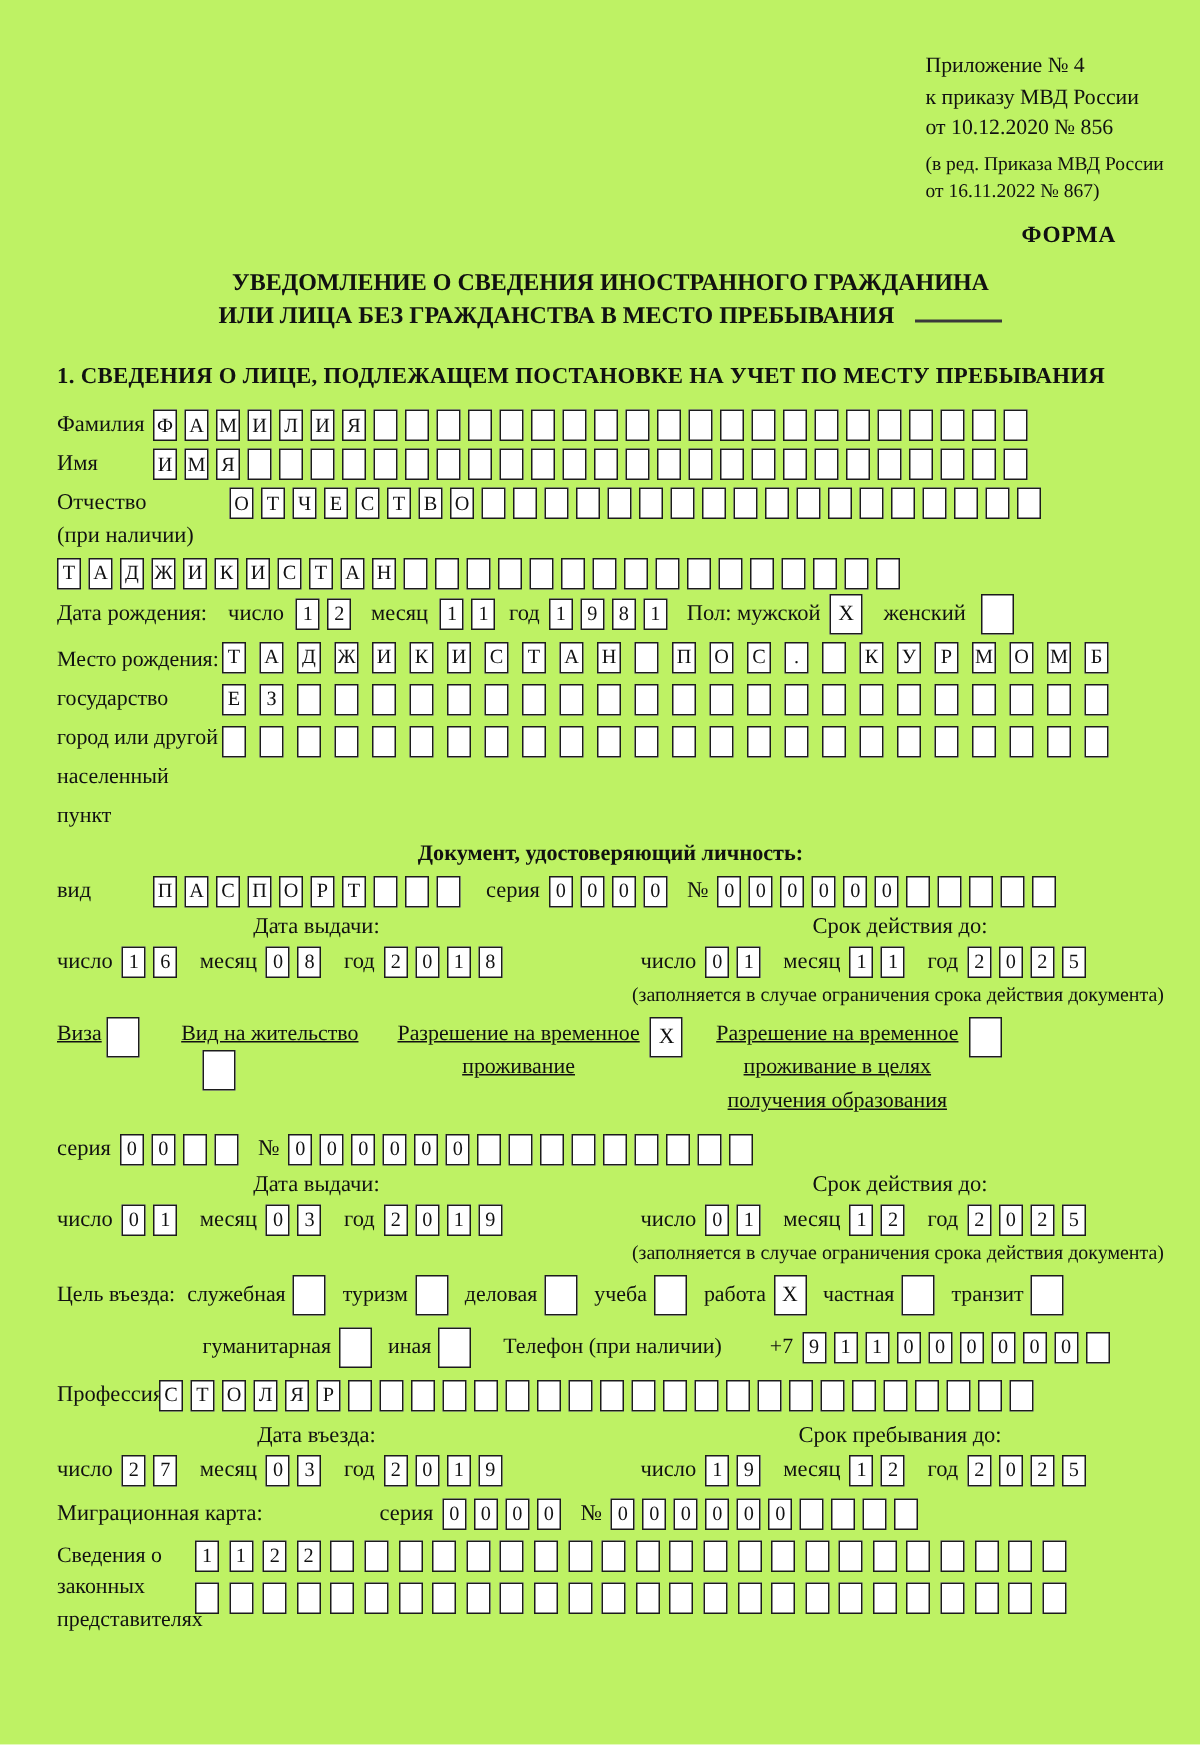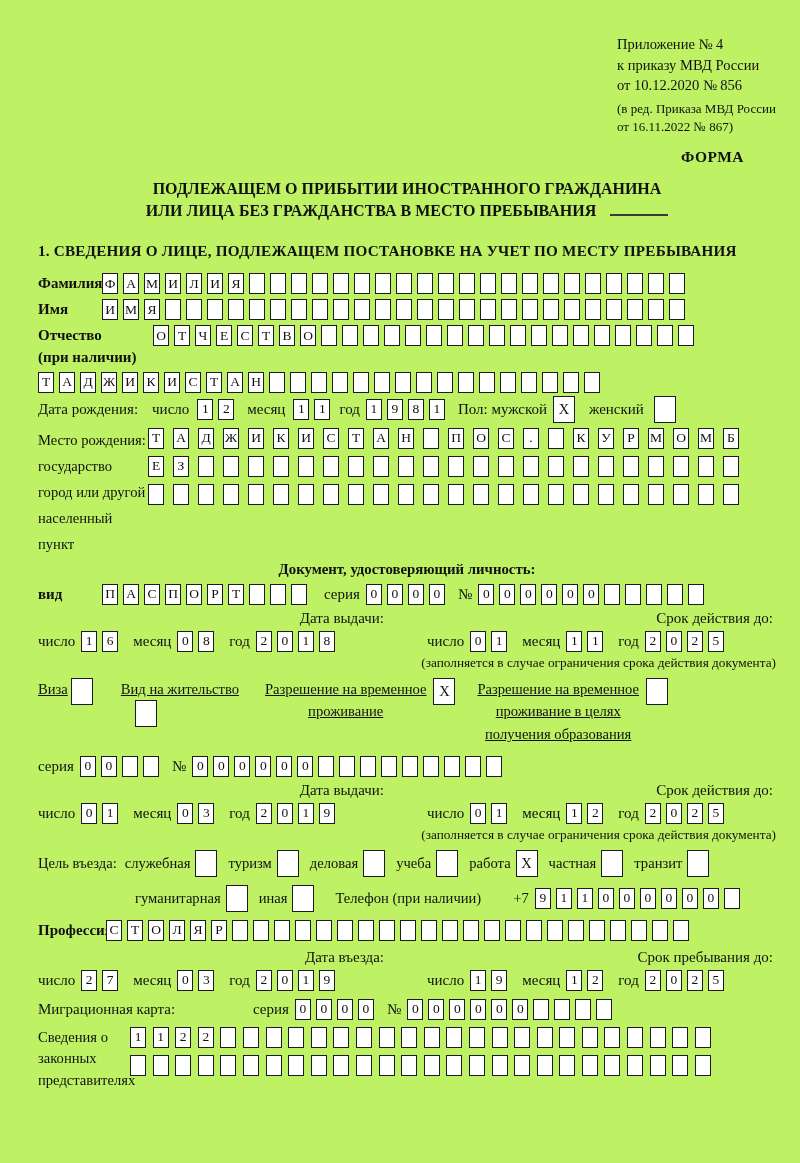--- a/index.html
+++ b/index.html
@@ -7,21 +7,21 @@
   .page{box-sizing:border-box;width:800px;height:1163px;padding:34px 24px 0 38px;overflow:hidden;background:#bef264;}
   .appendix{margin-left:579px;font-size:14.5px;line-height:1.42;white-space:nowrap;}
   .appendix .note{font-size:13px;line-height:1.38;margin-top:4px;}
   .forma{text-align:right;padding-right:32px;font-weight:bold;font-size:15.5px;margin-top:12px;letter-spacing:.5px;}
   .title{text-align:center;font-weight:bold;font-size:16px;line-height:1.4;margin-top:12px;}
   .title-underline{display:inline-block;width:58px;border-bottom:2px solid #3a3a3a;margin-left:14px;vertical-align:baseline;}
   .sec1{font-weight:bold;font-size:15.2px;margin-top:20px;margin-bottom:13px;letter-spacing:.2px;}
 
   .row{display:flex;align-items:center;margin-bottom:5px;font-size:15px;}
   .row-top{align-items:flex-start;margin-bottom:3px;}
-  .lbl{flex:none;font-weight:bold;}
+  .lbl{flex:none;}
   .w64{width:64px;} .w115{width:115px;} .w95{width:95px;} .w68{width:68px;}
   .two-line{line-height:1.45;}
 
   .cells{display:inline-flex;flex:none;align-items:center;}
   .cell{display:inline-flex;flex:none;align-items:center;justify-content:center;width:14px;height:19px;
         border:1.6px solid #1c1c1c;margin-right:5px;font-size:13.5px;background:#fff;}
   .wide .cell{margin-right:9px;}
   .wide2 .cell{margin-right:6.6px;}
   .checkbox{display:inline-flex;flex:none;align-items:center;justify-content:center;width:20px;height:25px;
         border:1.6px solid #1c1c1c;font-size:14.5px;background:#fff;}
@@ -29,21 +29,21 @@
   .bp{display:flex;align-items:flex-start;margin-top:4px;}
   .bp-labels{width:110px;flex:none;font-size:14.6px;line-height:1.78;}
   .bp-cells .cells{display:flex;margin-bottom:7px;}
 
   .doc-header{text-align:center;font-weight:bold;font-size:14.8px;margin:3px 0 6px;}
 
   .dateblock{margin-top:4px;}
   .datecols{display:flex;}
   .datecol{flex:none;}
   .datecol-l{width:389px;}
-  .datehead{text-align:right;font-size:15px;margin-bottom:4px;width:346px;}
+  .datehead{text-align:center;font-size:15px;margin-bottom:4px;width:346px;}
   .dategroup{display:flex;align-items:center;font-size:15px;}
   .dategroup .dl{margin-right:6px;}
   .dategroup .cells{margin-right:10px;}
   .dategroup .cells:last-child{margin-right:0;}
   .valnote{text-align:right;font-size:13.3px;margin-top:3px;margin-bottom:7px;}
 
   .intro{font-size:15px;line-height:1.8;margin-top:2px;}
   .stayopts{display:flex;align-items:flex-start;margin:5px 0 10px;font-size:14.6px;}
   .opt{display:flex;align-items:flex-start;}
   .opt .checkbox{margin-left:7px;margin-top:0;}
@@ -75,21 +75,21 @@
     <div>от 10.12.2020 № 856</div>
     <div class="note">
       <div>(в ред. Приказа МВД России</div>
       <div>от 16.11.2022 № 867)</div>
     </div>
   </div>
 
   <div class="forma">ФОРМА</div>
 
   <div class="title">
-    <div>ПОДЛЕЖАЩЕМ О ПРИБЫТИИ ИНОСТРАННОГО ГРАЖДАНИНА</div>
+    <div>УВЕДОМЛЕНИЕ О СВЕДЕНИЯ ИНОСТРАННОГО ГРАЖДАНИНА</div>
     <div><span>ИЛИ ЛИЦА БЕЗ ГРАЖДАНСТВА В МЕСТО ПРЕБЫВАНИЯ</span><span class="title-underline"></span></div>
   </div>
 
   <div class="sec1">1. СВЕДЕНИЯ О ЛИЦЕ, ПОДЛЕЖАЩЕМ ПОСТАНОВКЕ НА УЧЕТ ПО МЕСТУ ПРЕБЫВАНИЯ</div>
 
   <div class="row">
     <span class="lbl w64">Фамилия</span>
     <span class="cells">
         <span class="cell">Ф</span>
         <span class="cell">А</span>

